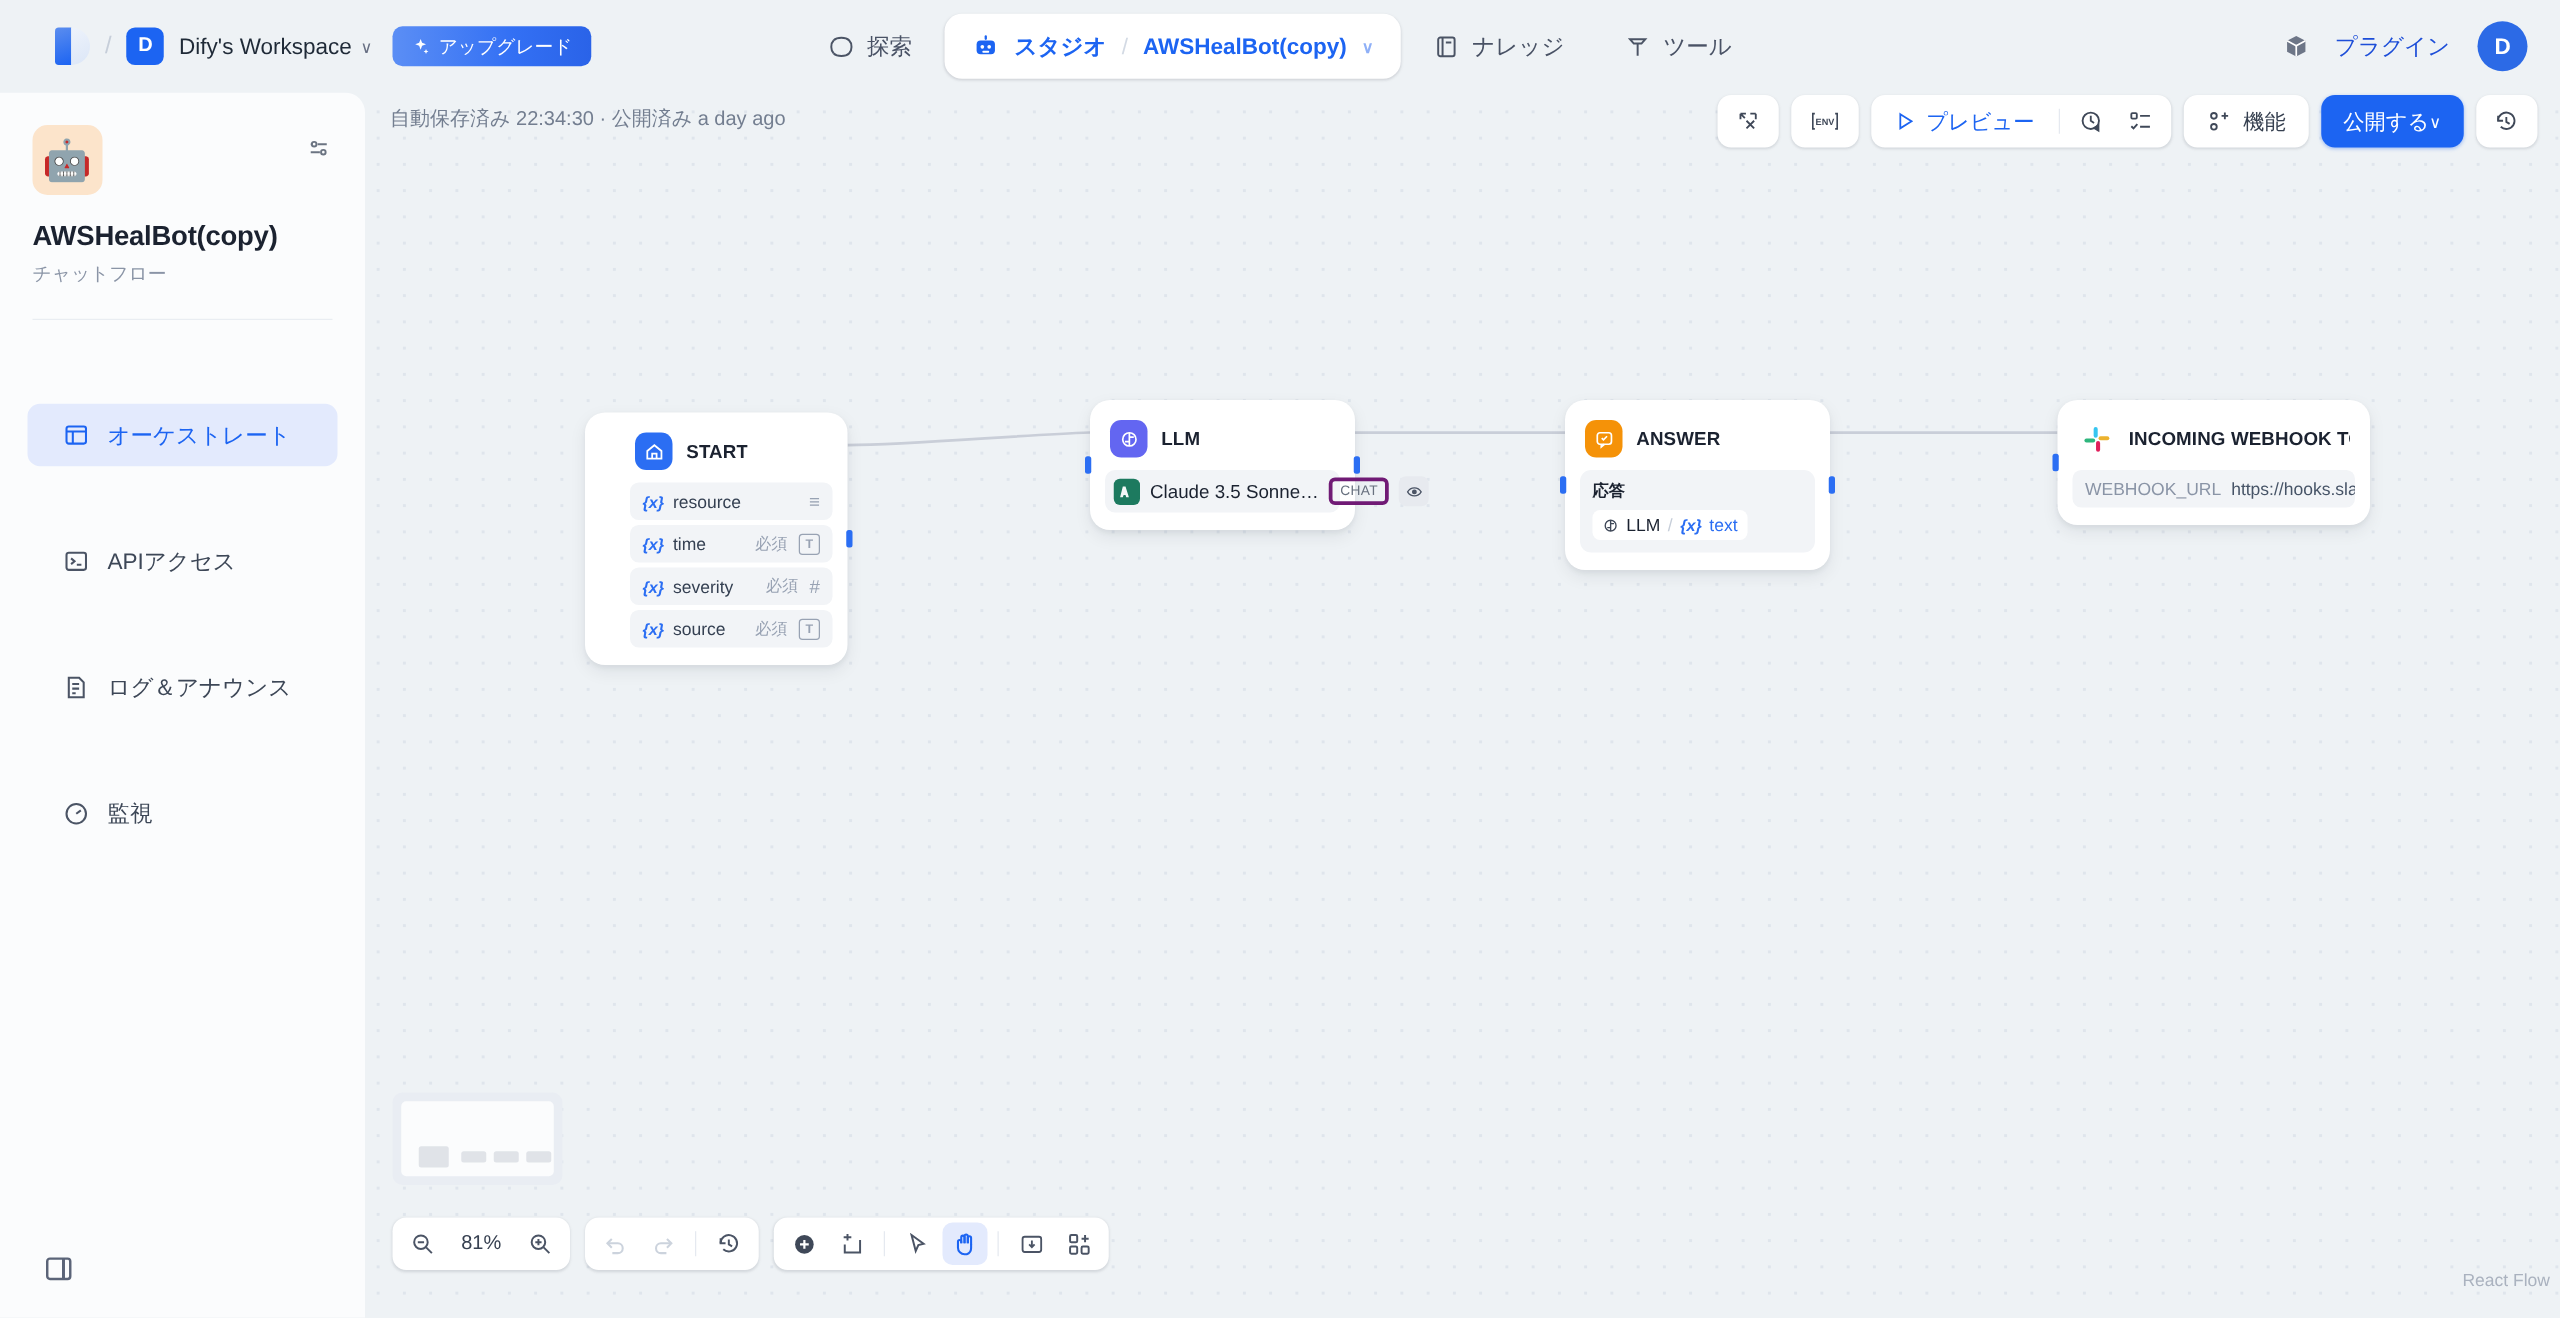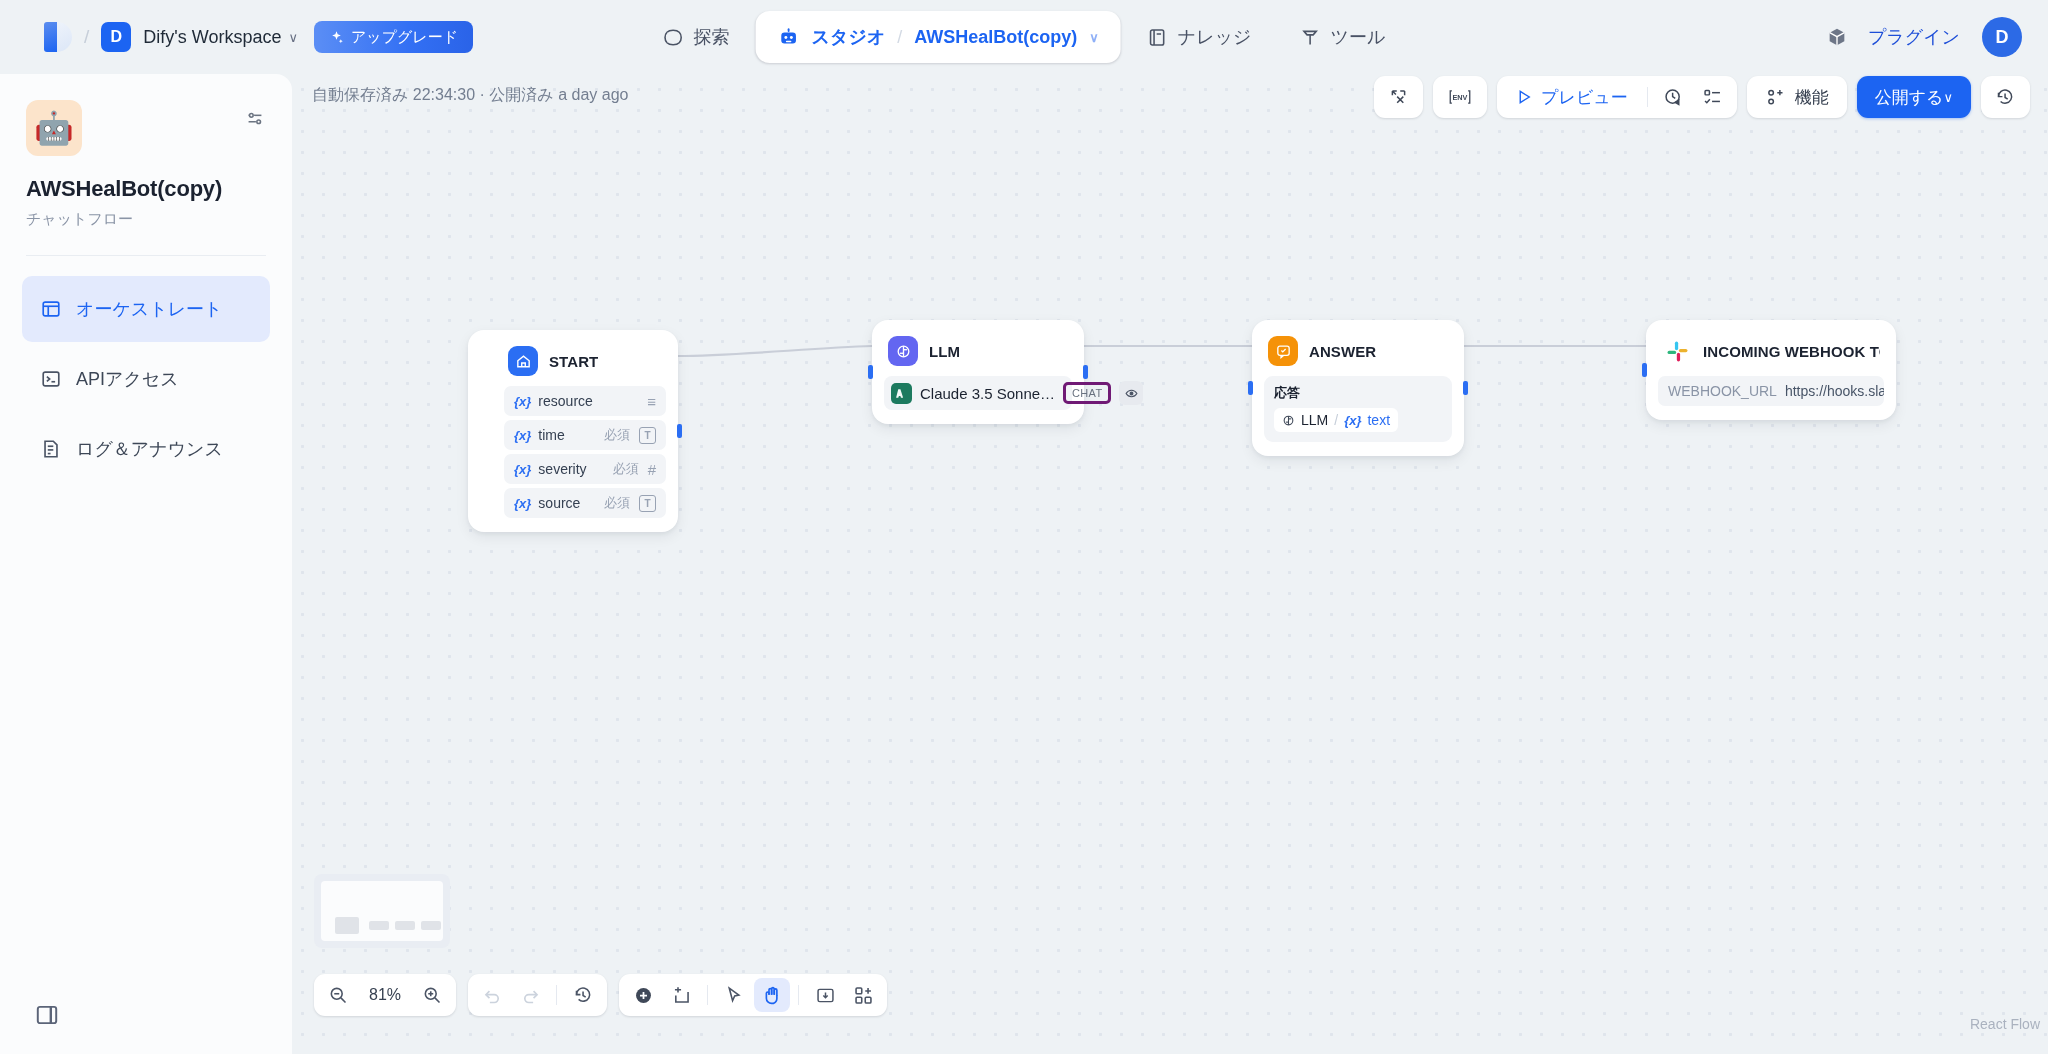--- a/index.html
+++ b/index.html
@@ -101,22 +101,22 @@
   .settings-ic { margin-top: 8px; cursor: pointer; }
   .app-title {
     margin-top: 20px; font-size: 22px; font-weight: 700; color: #1b2230;
     letter-spacing: -.2px;
   }
   .app-sub { margin-top: 8px; font-size: 15px; color: #8a94a6; }
   .divider { margin: 26px 26px 0 26px; height: 1px; background: #e9edf2; }
 
   .menu { margin-top: 20px; padding: 0 22px; display: flex; flex-direction: column; gap: 4px; }
   .menu-item {
-    height: 66px; border-radius: 10px; display: flex; align-items: center;
-    gap: 14px; padding: 0 18px; font-size: 18px; color: #3d4757; cursor: pointer;
+    height: 50px; border-radius: 10px; display: flex; align-items: center;
+    gap: 14px; padding: 0 28px; font-size: 18px; color: #3d4757; cursor: pointer; margin-top: 47px;
   }
   .menu-item.active { background: #e3eafd; color: #1c64f2; font-weight: 500; }
 
   .panel-toggle {
     position: absolute; left: 34px; bottom: 26px; cursor: pointer;
   }
 
   
   .canvas {
     position: absolute; left: 292px; top: 58px;
@@ -376,20 +376,27 @@
     </div>
     <div class="menu-item">
       <svg width="22" height="22" viewBox="0 0 24 24" fill="none" stroke="#4b5465" stroke-width="1.8">
         <path d="M5.5 3.5h9l4 4v13h-13z"></path>
           <path d="M8.5 9h6"></path>
           <path d="M8.5 13h6"></path>
           <path d="M8.5 17h3"></path>
       </svg>
       <span>ログ＆アナウンス</span>
     </div>
+    <div class="menu-item">
+      <svg width="22" height="22" viewBox="0 0 24 24" fill="none" stroke="#4b5465" stroke-width="1.8">
+        <circle cx="12" cy="12" r="8.5"></circle>
+          <path d="M12 12l4-3"></path>
+      </svg>
+      <span>監視</span>
+    </div>
   </div>
   <div class="panel-toggle">
     <svg width="26" height="26" viewBox="0 0 24 24" fill="none" stroke="#5b6478" stroke-width="1.8">
       <rect x="3.5" y="4.5" width="17" height="15" rx="2"></rect>
         <path d="M15.5 4.5v15" stroke-width="2.2"></path>
     </svg>
   </div>
 </div>
 
 <div class="canvas">

